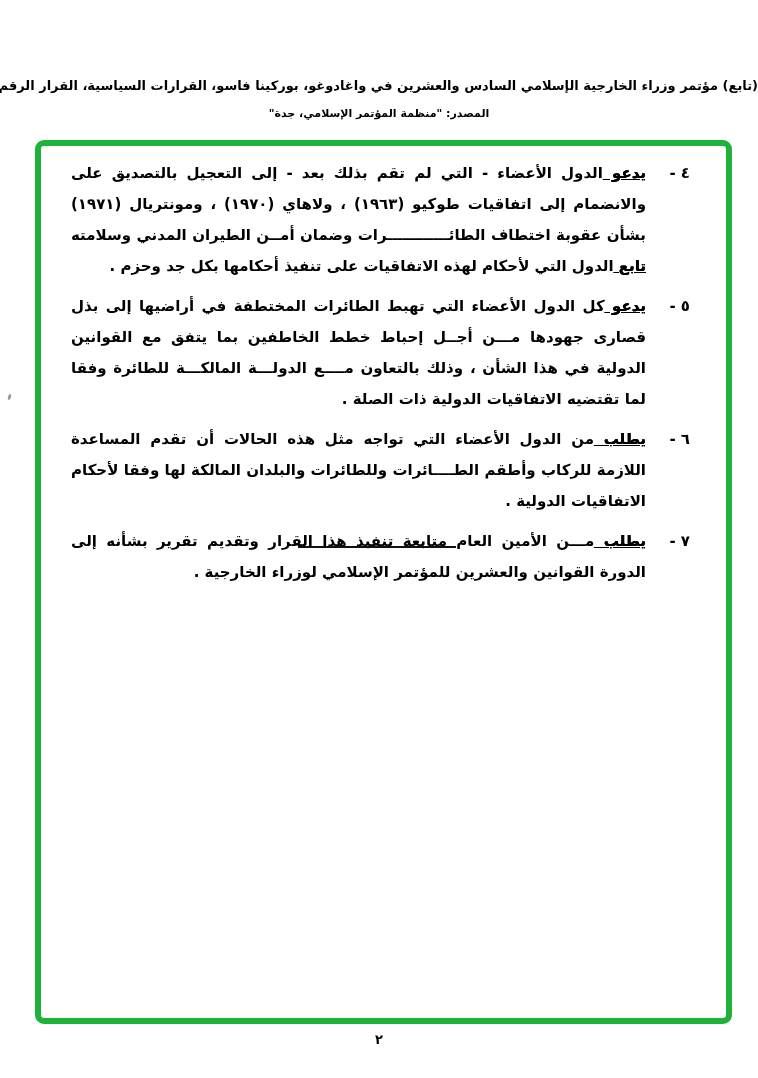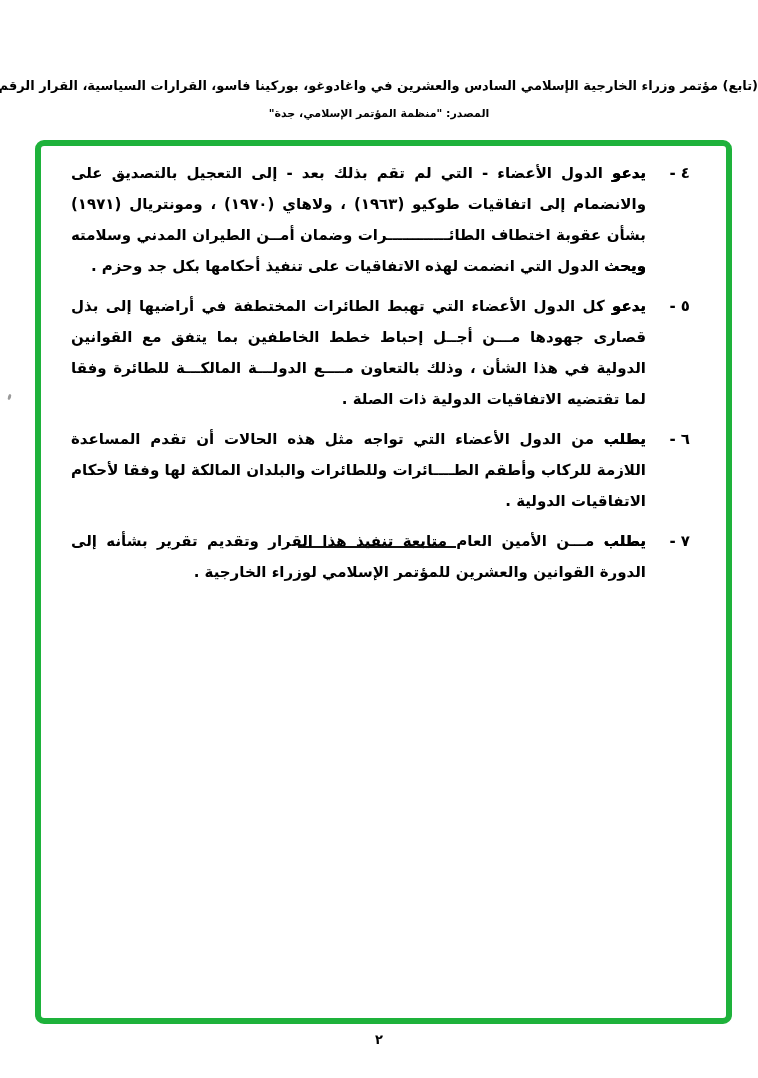--- a/index.html
+++ b/index.html
@@ -49,20 +49,21 @@
   .clause .num {
     flex:0 0 44px;
     white-space:nowrap;
   }
   .clause .body {
     flex:1;
     text-align:justify;
   }
   .kw {
     text-shadow:0 0 0.6px #000, 0 0 0.6px #000;
+    text-decoration:underline;
   }
   .divider {
     position:absolute;
     left:298px; top:546px;
     width:158px; height:2px;
     background:#111;
   }
   .pagenum {
     position:absolute;
     top:1032px; left:0; right:0;
@@ -85,21 +86,21 @@
 <div class="page">
 
   <div class="hdr1">(تابع) مؤتمر وزراء الخارجية الإسلامي السادس والعشرين في واغادوغو، بوركينا فاسو، القرارات السياسية، القرار الرقم ٢٦/٦٠-س</div>
 
   <div class="hdr2">المصدر:  "منظمة المؤتمر الإسلامي، جدة"</div>
 
   <div class="frame" style="border-color: rgb(30, 178, 59);">
     <div class="clauses">
         <div class="clause">
           <div class="num">٤ -</div>
-          <div class="body"><span class="kw">يدعو </span><span>الدول الأعضاء - التي لم تقم بذلك بعد - إلى التعجيل بالتصديق على والانضمام إلى اتفاقيات طوكيو (١٩٦٣) ، ولاهاي (١٩٧٠) ، ومونتريال (١٩٧١) بشأن عقوبة اختطاف الطائــــــــــــرات وضمان أمــن الطيران المدني وسلامته </span><span class="kw">ويحث </span><span>الدول التي انضمت لهذه الاتفاقيات على تنفيذ أحكامها بكل جد وحزم .</span></div>
+          <div class="body"><span class="kw">يدعو </span><span>الدول الأعضاء - التي لم تقم بذلك بعد - إلى التعجيل بالتصديق على والانضمام إلى اتفاقيات طوكيو (١٩٦٣) ، ولاهاي (١٩٧٠) ، ومونتريال (١٩٧١) بشأن عقوبة اختطاف الطائــــــــــــرات وضمان أمــن الطيران المدني وسلامته </span><span class="kw">تابع </span><span>الدول التي لأحكام لهذه الاتفاقيات على تنفيذ أحكامها بكل جد وحزم .</span></div>
         </div>
         <div class="clause">
           <div class="num">٥ -</div>
           <div class="body"><span class="kw">يدعو </span><span>كل الدول الأعضاء التي تهبط الطائرات المختطفة في أراضيها إلى بذل قصارى جهودها مـــن أجــل إحباط خطط الخاطفين بما يتفق مع القوانين الدولية في هذا الشأن ، وذلك بالتعاون مــــع الدولـــة المالكـــة للطائرة وفقا لما تقتضيه الاتفاقيات الدولية ذات الصلة .</span></div>
         </div>
         <div class="clause">
           <div class="num">٦ -</div>
           <div class="body"><span class="kw">يطلب </span><span>من الدول الأعضاء التي تواجه مثل هذه الحالات أن تقدم المساعدة اللازمة للركاب وأطقم الطــــائرات وللطائرات والبلدان المالكة لها وفقا لأحكام الاتفاقيات الدولية .</span></div>
         </div>
         <div class="clause">

